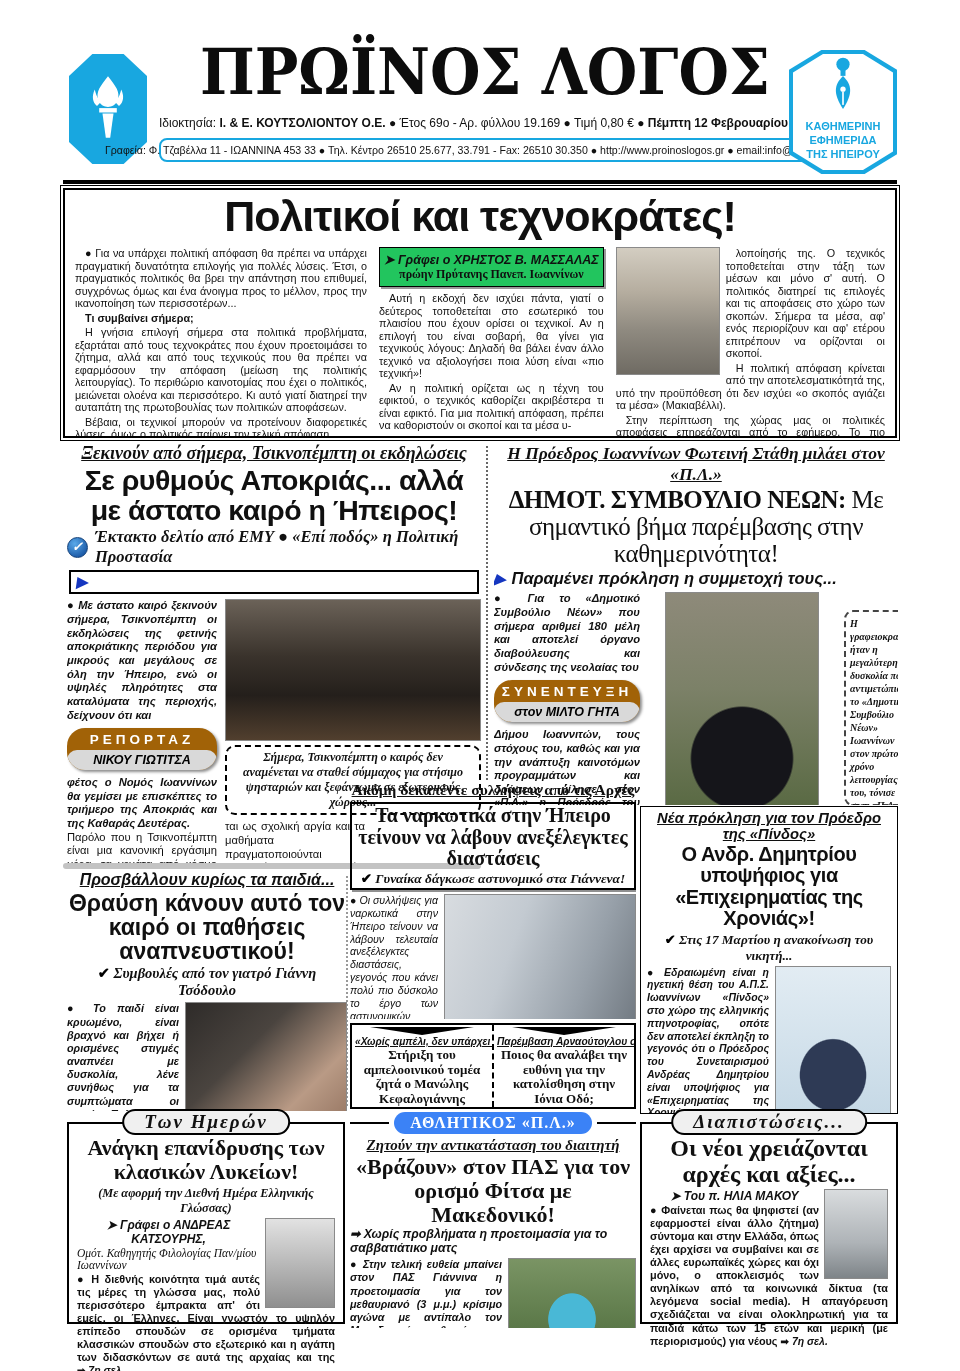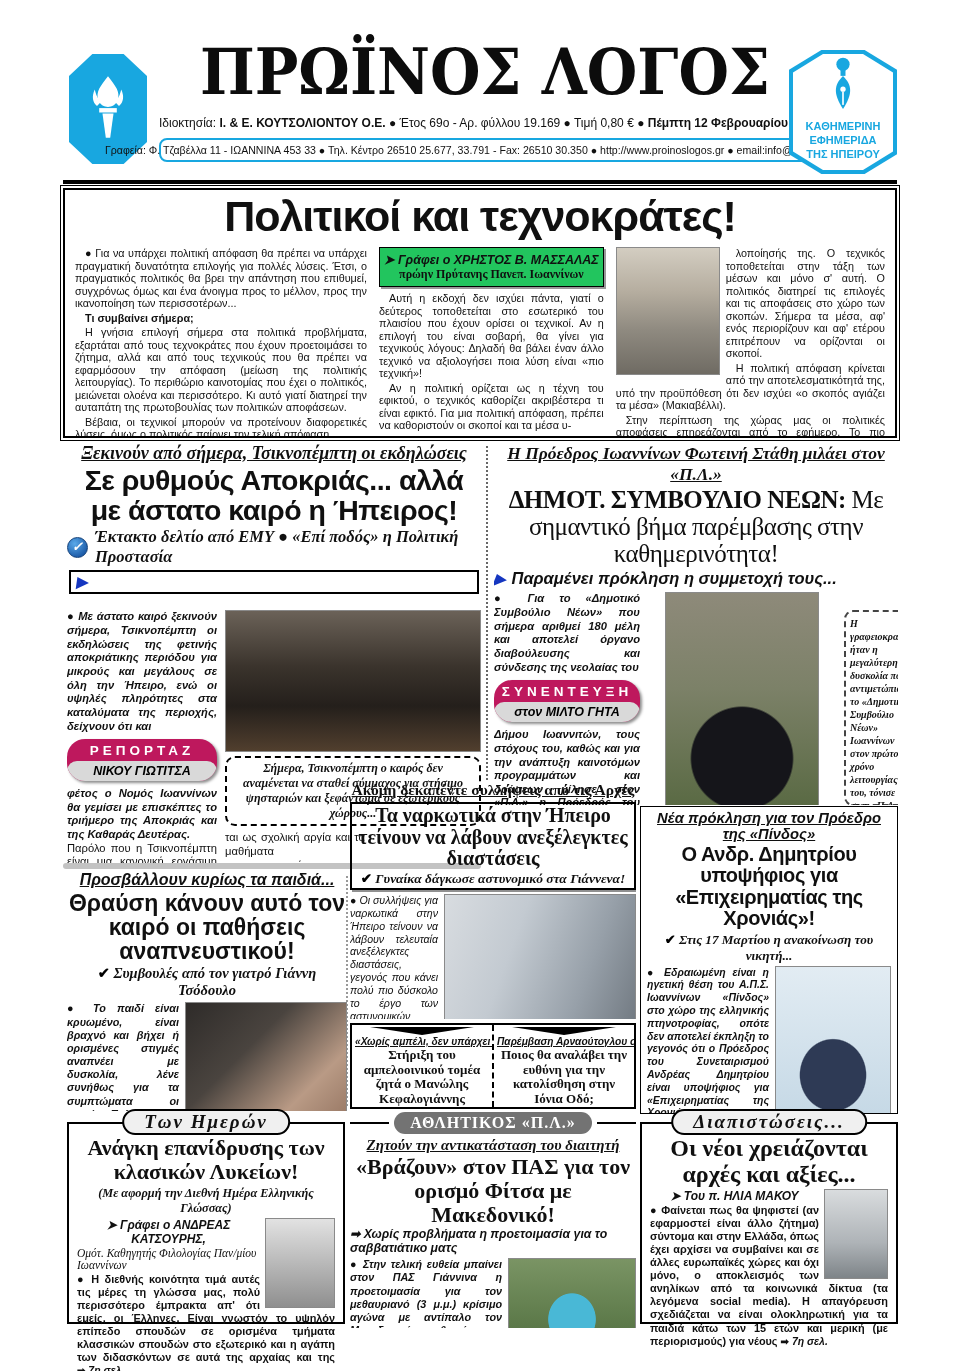--- a/index.html
+++ b/index.html
@@ -51,21 +51,21 @@
                 margin-bottom: 5px; box-shadow: 2px 2px 0 #999; }
   .byline-box .l1 { font-weight: 700; font-style: italic; font-size: 12.5px; white-space: nowrap; }
   .byline-box .l2 { font-weight: 700; font-size: 12px;
                     font-family: "Liberation Serif", serif; }
   .lead-photo { float: left; width: 104px; height: 128px; margin: 0 6px 2px 0;
                 background: linear-gradient(180deg,#d3cdc1 0%,#b5ad9f 35%,#8f8a80 65%,#6f6b63 100%); }
 
   
   .kick { font-family: "Liberation Serif", serif; font-weight: 700; font-style: italic;
           text-decoration: underline; text-align: center; }
-  .pill { border-radius: 18px; overflow: hidden; text-align: center; background: #be185d;
+  .pill { border-radius: 18px; overflow: hidden; text-align: center; background: #a16207;
           box-shadow: 2px 2px 3px rgba(0,0,0,.45); margin: 6px 0; }
   .pill .pt { color: #fff; font-weight: 700; font-size: 13.5px; letter-spacing: 4px; padding: 4px 0 3px; }
   .pill .pb { background: #d9d9d9; border-radius: 14px; font-weight: 700; font-style: italic;
               font-size: 12.5px; padding: 3px 0; color: #000; }
   .bi { font-weight: 700; font-style: italic; }
   .jtext { text-align: justify; line-height: 1.22; }
   .pref { font-weight: 700; font-style: italic; font-size: 10.5px; white-space: nowrap; }
   .pref .ar { font-style: normal; font-size: 10px; }
   .checkdot { width: 21px; height: 21px; border-radius: 50%; flex-shrink: 0;
               background: radial-gradient(circle at 35% 30%, #5aa9e9, #1c5ba8 75%);
@@ -77,21 +77,21 @@
   
   #carnival { left: 67px; top: 443px; width: 414px; height: 420px; overflow: hidden; }
   #carnival .kick { font-size: 18px; }
   .c-head { font-size: 28.5px; font-weight: 900; text-align: center; line-height: 1.04;
             letter-spacing: -0.5px; margin: 2px 0; }
   .c-sub1 { display: flex; justify-content: center; align-items: center; gap: 7px;
             font-family: "Liberation Serif", serif; font-weight: 700; font-style: italic;
             font-size: 16.5px; margin: 2px 0; }
   .c-sub2 { border: 2px solid #000; margin: 3px 2px; padding: 1px 6px; display: flex; gap: 9px;
             align-items: center; font-weight: 700; font-size: 17px; }
-  .c-body { display: flex; gap: 8px; margin-top: 16px; }
+  .c-body { display: flex; gap: 8px; margin-top: 5px; }
   .c-left { width: 150px; flex-shrink: 0; }
   .c-left p, .c-right p { font-size: 11.2px; }
   .carnival-photo { height: 142px;
       background: linear-gradient(180deg,#6b6258 0%,#3a332c 40%,#241f1b 68%,#513f2e 100%); }
   .dashed-cap { border: 2px dashed #000; border-radius: 10px; margin-top: 4px; padding: 3px 8px;
       font-family: "Liberation Serif", serif; font-weight: 700; font-style: italic;
       font-size: 12px; text-align: center; line-height: 1.25; }
   .c-p4 { width: 140px; margin-top: 5px; font-weight: 400; }
 
   #graybar { left: 63px; top: 863px; width: 418px; height: 6px; background: #c3c3c3; border-radius: 3px; }
@@ -150,21 +150,21 @@
          border-right: 52px solid transparent; border-top: 8px solid #000; }
   .s-kick { font-weight: 700; font-style: italic; font-size: 10.2px; text-decoration: underline;
             white-space: nowrap; }
   .s-head { font-family: "Liberation Serif", serif; font-weight: 700; font-size: 13px;
             line-height: 1.12; margin: 1px 0; }
 
   
   #sports { left: 350px; top: 1112px; width: 286px; height: 216px; overflow: hidden; }
   .badge-row { display: flex; align-items: center; gap: 5px; }
   .badge-row::before, .badge-row::after { content: ""; flex: 1; height: 2px; background: #000; }
-  .sp-badge { background: #737373; color: #fff; border-radius: 16px; padding: 2px 16px;
+  .sp-badge { background: #3b82f6; color: #fff; border-radius: 16px; padding: 2px 16px;
               font-family: "Liberation Serif", serif; font-weight: 700; font-size: 16px;
               letter-spacing: 1px; white-space: nowrap; }
   #sports .kick { font-size: 15px; margin-top: 3px; }
   .sp-head { font-family: "Liberation Serif", serif; font-weight: 700; font-size: 22px;
              line-height: 1.08; text-align: center; margin: 1px 0; }
   .sp-sub { font-weight: 700; font-style: italic; font-size: 12.3px; margin: 1px 0 3px; }
   .sp-body { display: flex; gap: 6px; }
   .sp-left { width: 152px; flex-shrink: 0; font-size: 10.8px; }
   .sports-photo { flex: 1; height: 118px;
       background: radial-gradient(ellipse 32% 38% at 50% 52%, #49b8d6 0 58%, transparent 60%),

